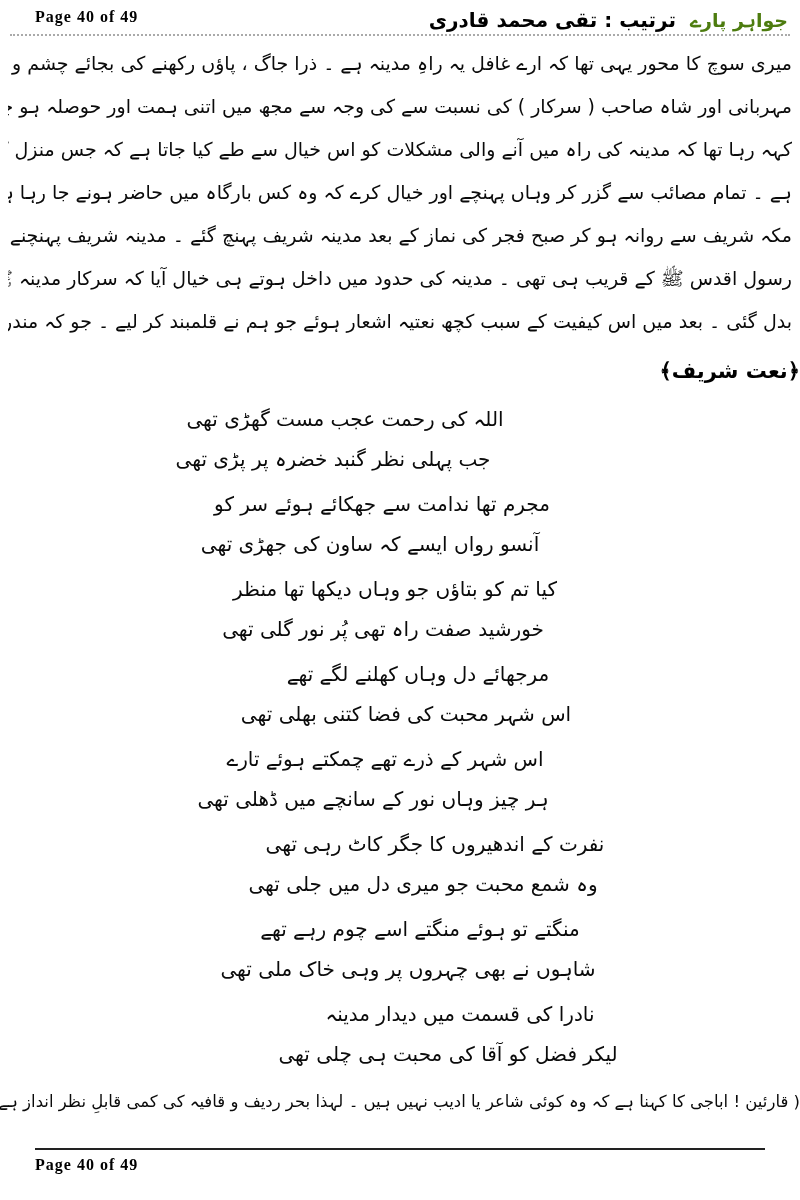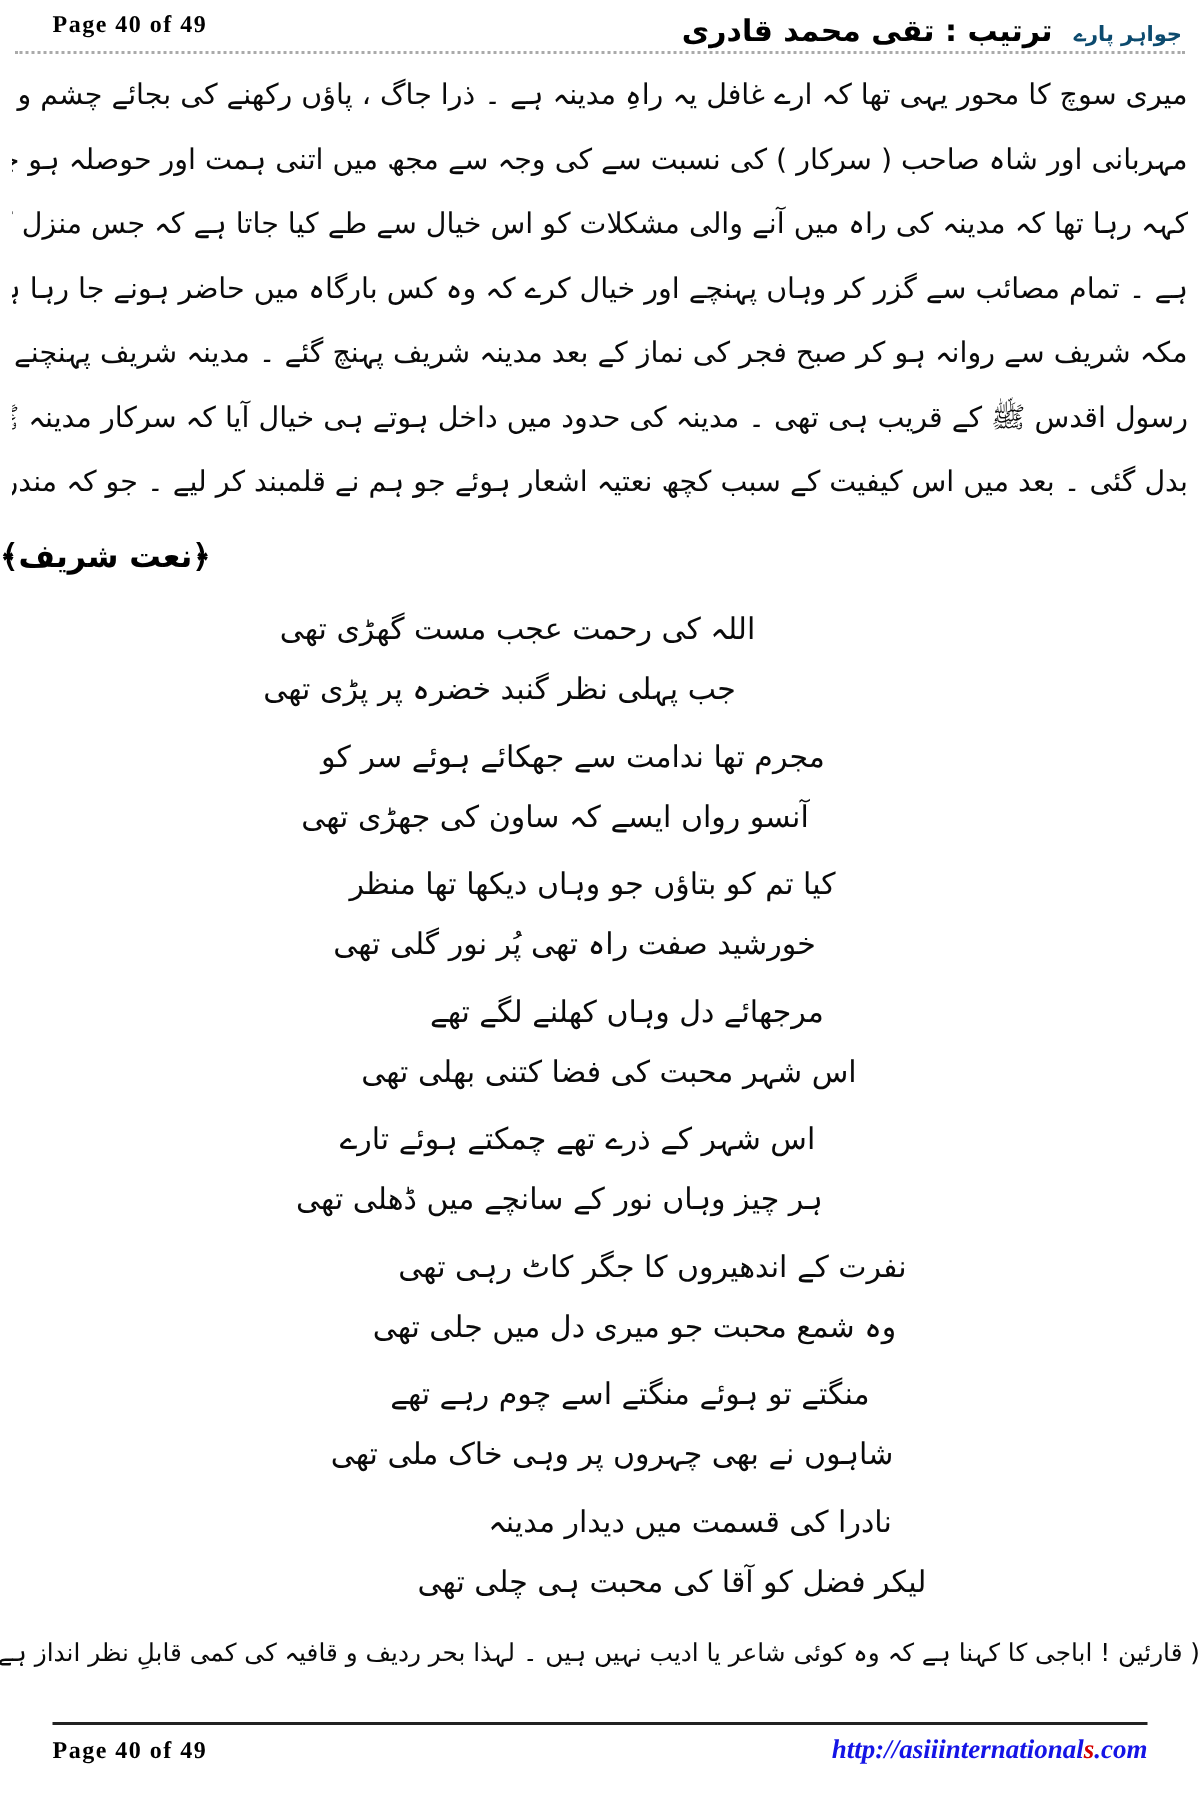--- a/index.html
+++ b/index.html
@@ -12,34 +12,34 @@
   
   .header {
     display:flex; justify-content:space-between; align-items:flex-start;
     padding:8px 12px 0 35px; height:32px;
   }
   .page-label {
     font-family:"Liberation Serif", serif; font-weight:bold;
     font-size:16px; letter-spacing:1px; color:#000;
   }
   .header-right { direction:rtl; display:flex; align-items:baseline; gap:14px; }
-  .book-title { font-size:14px; font-weight:bold; color:#0c4a6e; }
+  .book-title { font-size:19px; font-weight:bold; color:#4d7c0f; }
   .compiler { font-size:20px; font-weight:bold; color:#000; }
   .header-rule {
     border:none; border-top:2px dotted #aaa; margin:2px 10px 0 10px;
   }
   
   .paragraph { direction:rtl; margin:6px 8px 0 8px; }
   .para-line {
     font-size:19px; line-height:43px; height:43px; white-space:nowrap;
     text-align:justify; text-align-last:justify; overflow:hidden; color:#0a0a0a;
   }
   
   .naat-heading {
-    direction:rtl; text-align:left; margin-top:16px;
+    direction:rtl; text-align:right; margin-top:16px;
     font-size:21px; font-weight:bold; color:#000;
   }
   
   .poem { direction:rtl; margin-top:16px; }
   .couplet { margin-bottom:5px; }
   .poem-line {
     text-align:center; font-size:20px; line-height:40px; height:40px;
     color:#0a0a0a; letter-spacing:1px;
   }
   .couplet:nth-child(1){ transform:translateX(-55px); }
@@ -132,17 +132,14 @@
     <div class="poem-line">لیکر فضل کو آقا کی محبت ہی چلی تھی</div>
   </div>
 </div>
 
 <div class="reader-note">( قارئین ! اباجی کا کہنا ہے کہ وہ کوئی شاعر یا ادیب نہیں ہیں ۔ لہذا بحر ردیف و قافیہ کی کمی قابلِ نظر انداز ہے )</div>
 
 <div class="footer">
   <hr class="footer-rule">
   <div class="footer-row">
     <span class="footer-page">Page 40 of 49</span>
-    <span class="website-url">
-      <span class="url-main">http://asiiinternational</span><span class="url-s">s</span><span class="url-tld">.com</span>
-    </span>
   </div>
 </div>
 
 </body></html>

